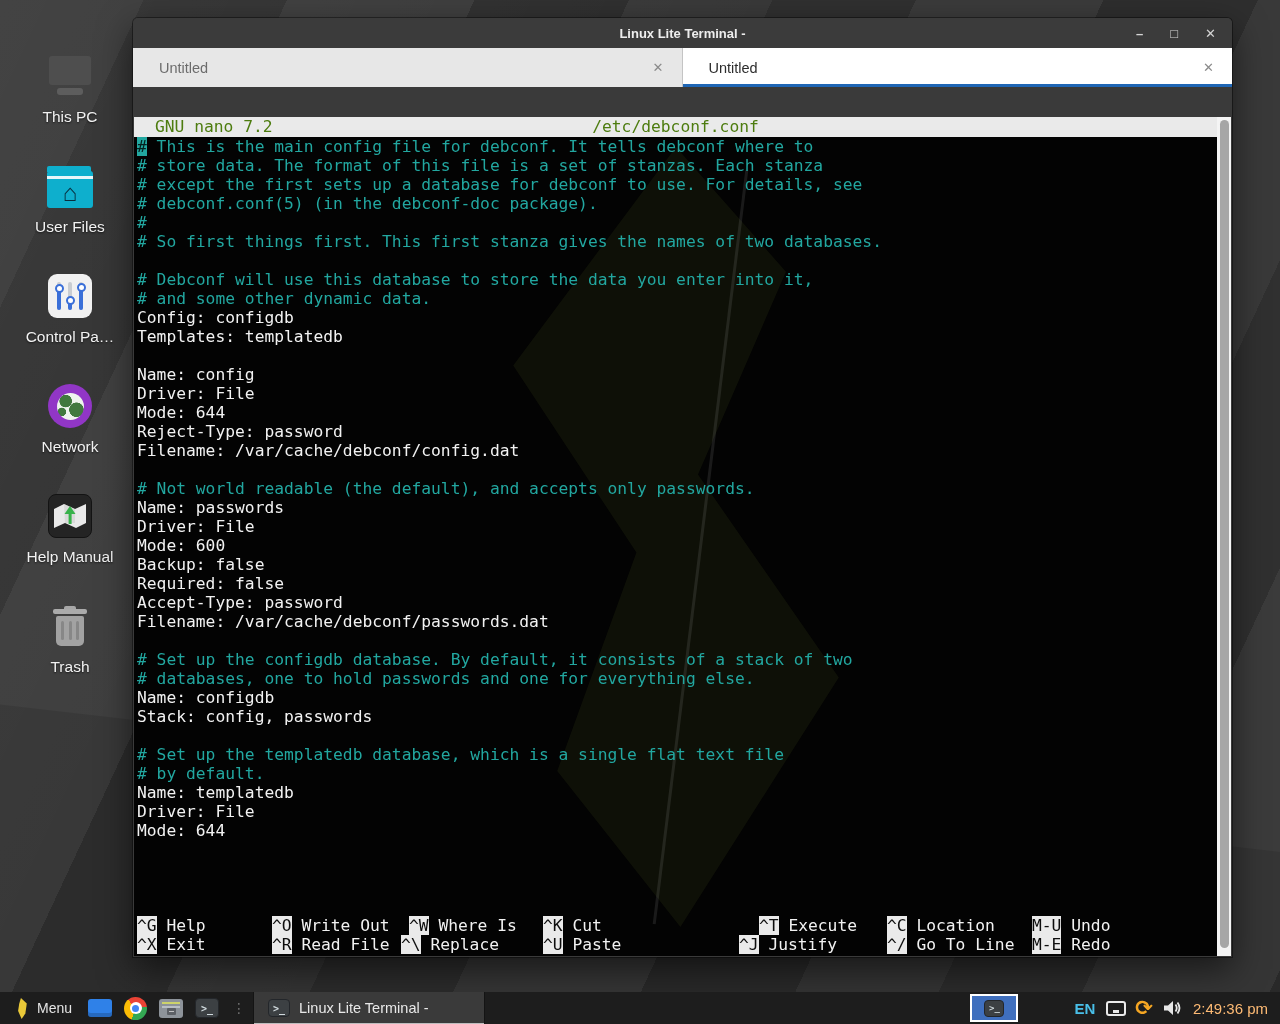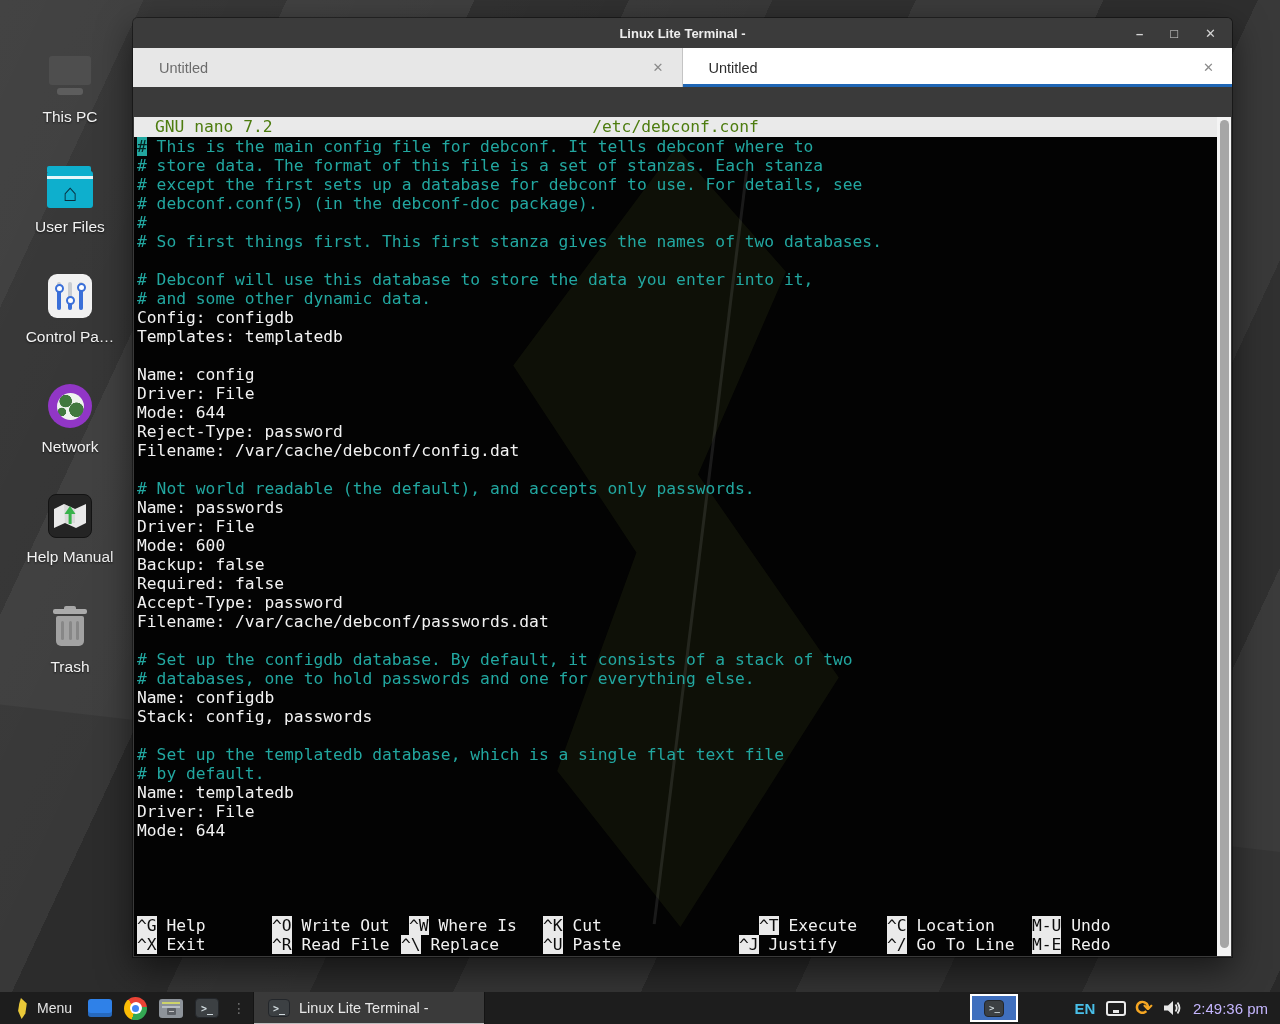--- a/index.html
+++ b/index.html
@@ -125,21 +125,21 @@
   .tray { margin-left:auto; display:flex; align-items:center; height:100%; }
   .tray-term-box { width:48px; height:28px; background:#3f6fbe; border:2px solid #ffffff; margin-right:56px;
     display:flex; align-items:center; justify-content:center; }
   .tray-term-box .ic-term { width:20px; height:17px; font-size:9px; }
   .lang { color:#49bfe8; font-weight:bold; font-size:15px; margin-right:11px; }
   .kbd-ic { width:20px; height:15px; border:2px solid #eaeaea; border-radius:3px; margin-right:9px; position:relative; }
   .kbd-ic::after { content:""; position:absolute; left:5px; bottom:1px; width:6px; height:3px; background:#eaeaea; }
   .upd-ic { color:#f5a623; font-size:21px; font-weight:bold; line-height:1; margin-right:9px;
     font-family:"DejaVu Sans",sans-serif; }
   .vol-ic { margin-right:11px; display:flex; align-items:center; }
-  .clock { color:#c4b5fd; font-size:15px; margin-right:12px; white-space:nowrap; }
+  .clock { color:#fdba74; font-size:15px; margin-right:12px; white-space:nowrap; }
 </style>
 </head>
 <body>
 
 <div class="desktop">
   <div class="wall-lower"></div>
 
   <div class="dicon" style="top:22px">
     <div class="ic-pc">
         <div class="scr"></div>

